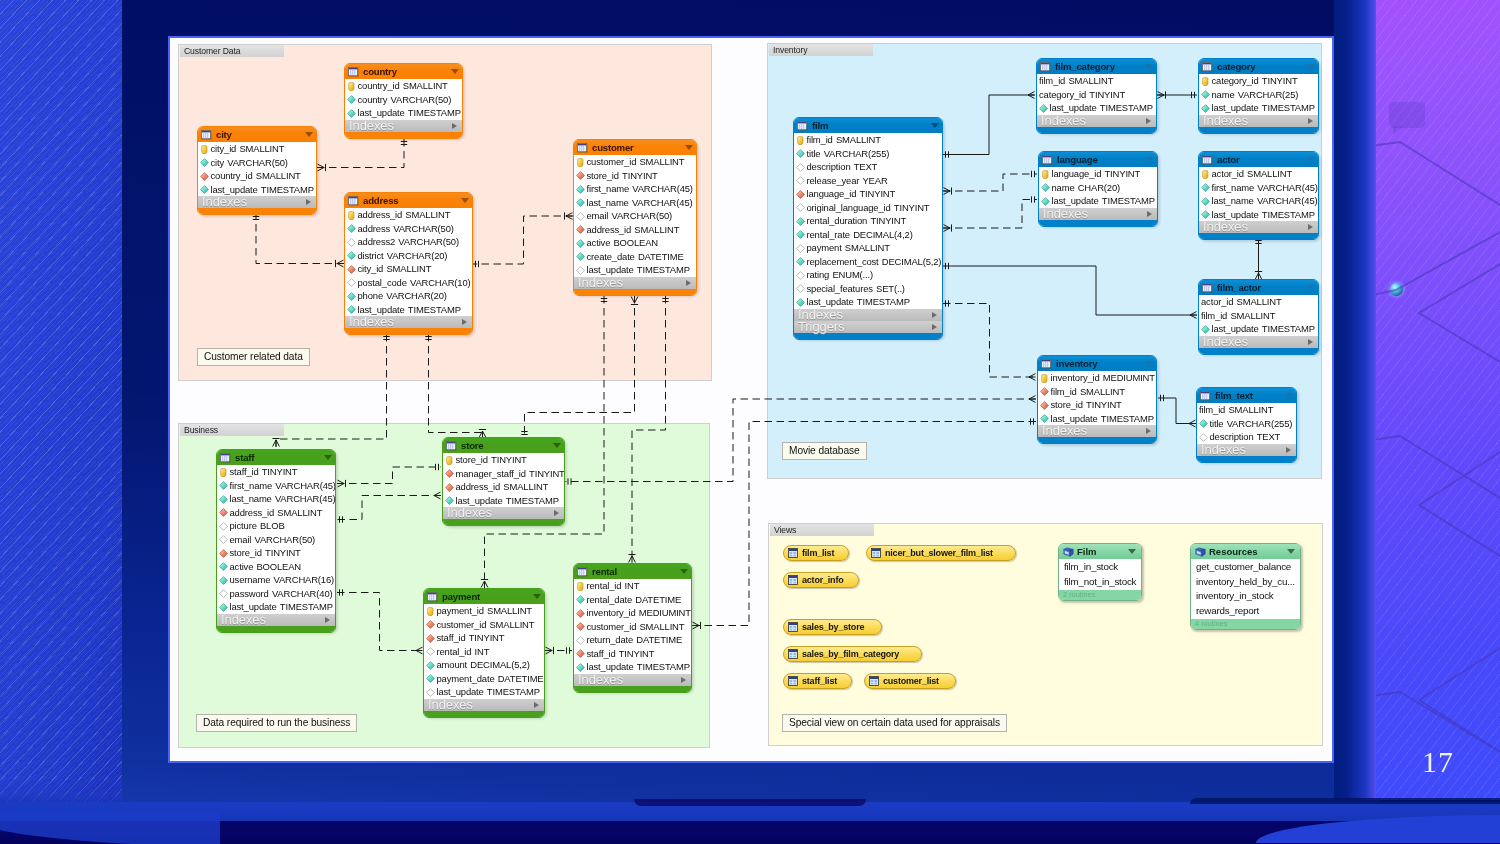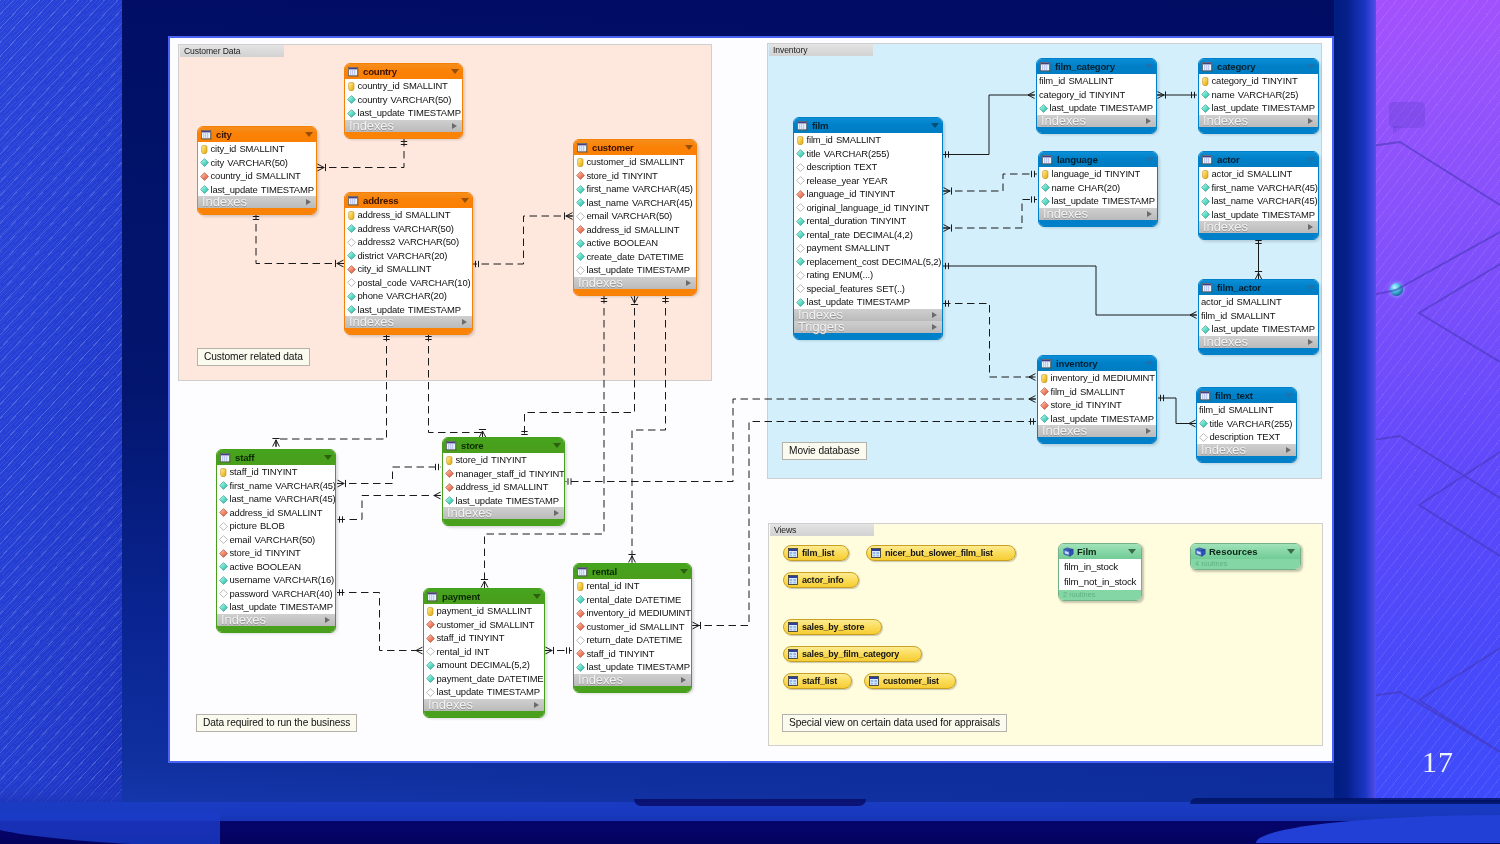--- a/index.html
+++ b/index.html
@@ -176,20 +176,23 @@
   <div class="bg-botcurve"></div>
   <div class="bg-leftwedge"></div>
   <div class="slide-num">17</div>
 
   <div class="canvas"></div>
   <div class="canvas-inner" id="diagram">
       <div class="panel peach" style="left: 8px; top: 6px; width: 534px; height: 337px;">
         <div class="panel-tab" style="width: 104px;">Customer Data</div>
       </div>
       <div class="note" style="left: 27px; top: 310px; height: 18px;">Customer related data</div>
+      <div class="panel mint" style="left: 8px; top: 385px; width: 532px; height: 325px;">
+        <div class="panel-tab" style="width: 104px;">Business</div>
+      </div>
       <div class="note" style="left: 26px; top: 676px; height: 18px;">Data required to run the business</div>
       <div class="panel sky" style="left: 597px; top: 5px; width: 555px; height: 436px;">
         <div class="panel-tab" style="width: 104px;">Inventory</div>
       </div>
       <div class="note" style="left: 612px; top: 404px; height: 18px;">Movie database</div>
       <div class="panel cream" style="left: 598px; top: 485px; width: 555px; height: 223px;">
         <div class="panel-tab" style="width: 104px;">Views</div>
       </div>
       <div class="note" style="left: 612px; top: 676px; height: 18px;">Special view on certain data used for appraisals</div>
       <div class="tbl th-orange" style="left: 174px; top: 25px; width: 119px;">
@@ -2010,20 +2013,26 @@
                   </linearGradient>
                 </defs>
                 <path d="M0.6 2.2 L4 0.6 L10.4 2.4 L7 4.3 Z" fill="url(#rgg)" stroke="#1b3076" stroke-width=".5"></path>
                 <path d="M0.6 2.2 L0.6 7.2 L7 9.4 L7 4.3 Z" fill="#5d86e0" stroke="#1b3076" stroke-width=".5"></path>
                 <path d="M7 4.3 L10.4 2.4 L10.4 7 L7 9.4 Z" fill="#2f55bd" stroke="#1b3076" stroke-width=".5"></path>
                 <path d="M1.8 4 L5.6 5.4 L5.6 7.6 L1.8 6.2 Z" fill="#e8f2ff" opacity=".85"></path>
               </svg>
             </span>
             <span class="rgrp-title">Resources</span>
             <span class="rgrp-caret"></span>
+          </div>
+          <div class="rgrp-items">
+            <div class="rgrp-item">get_customer_balance</div>
+            <div class="rgrp-item">inventory_held_by_cu...</div>
+            <div class="rgrp-item">inventory_in_stock</div>
+            <div class="rgrp-item">rewards_report</div>
           </div>
           <div class="rgrp-ft">4 routines</div>
         </div>
       </div>
       <svg class="links" width="1160" height="722" style="z-index: 1;">
         <g>
           <polyline points="147,129.5 234,129.5 234,101" fill="none" stroke="#1a1a1a" stroke-width="1" stroke-dasharray="7.5,4.5"></polyline>
           <line x1="154" y1="129.5" x2="147.5" y2="126.1" stroke="#1a1a1a" stroke-width="1"></line>
           <line x1="154" y1="129.5" x2="147.5" y2="132.9" stroke="#1a1a1a" stroke-width="1"></line>
           <line x1="154" y1="129.5" x2="147.5" y2="129.5" stroke="#1a1a1a" stroke-width="1"></line>

